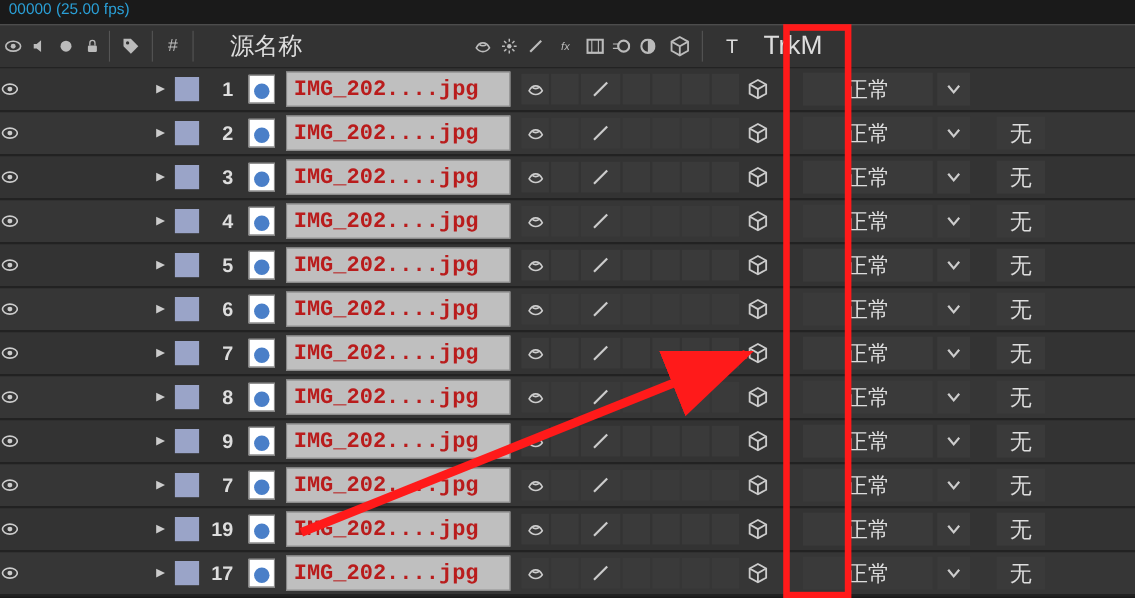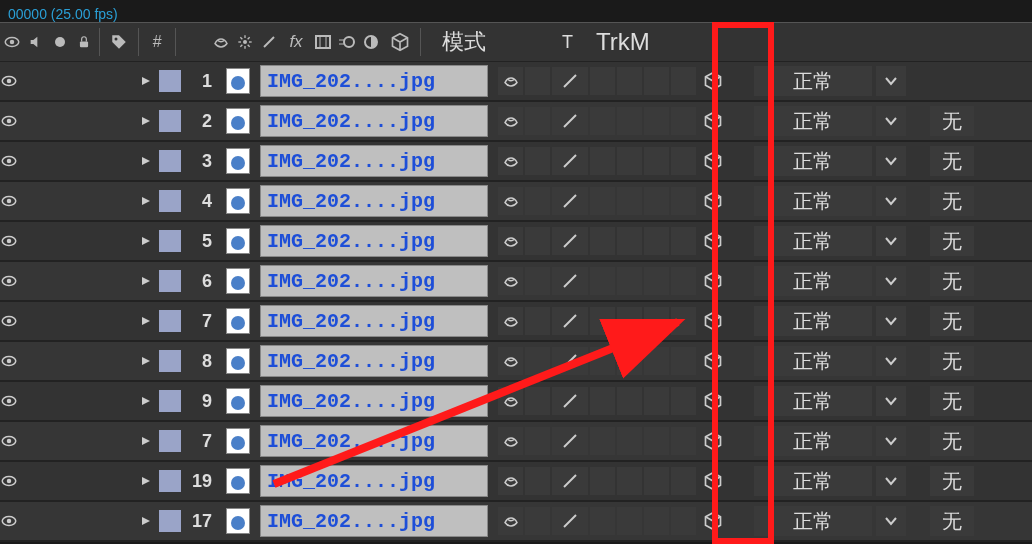--- a/index.html
+++ b/index.html
@@ -11,21 +11,21 @@
     width: 1032px;
     height: 544px;
     overflow: hidden;
     position: relative;
   }
   .topbar {
     height: 22px;
     background: #1a1a1a;
     padding-left: 8px;
     display: flex;
-    align-items: flex-end;
+    align-items: flex-start;
     color: #2a9fd6;
     font-size: 14px;
   }
   .header-row {
     height: 40px;
     background: #333;
     display: flex;
     align-items: center;
     border-top: 1px solid #555;
     border-bottom: 1px solid #222;
@@ -58,21 +58,21 @@
   .col-thumb .thumb {
     width:24px; height:26px; background:#fff; border:1px solid #888;
     display:flex; align-items:flex-end; justify-content:center;
     position:relative;
   }
   .col-thumb .thumb::after{
     content:""; width:14px; height:14px; background:#4a7fc8; border-radius:50%;
     position:absolute; bottom:3px;
   }
   .col-name {
-    width: 228px; height:32px; background:#bfbfbf; color:#1d4ed8;
+    width: 204px; height:32px; background:#bfbfbf; color:#b91c1c;
     font-family: "Courier New", monospace; font-weight:bold; font-size:20px;
     display:flex; align-items:center; padding-left:6px;
     border:1px solid #888;
   }
   .gap8 { width:8px; }
   .switch-bar { width:200px; display:flex; align-items:center; gap:2px; padding-left:2px;}
   .sw {
     width:28px; height:28px; background:#3a3a3a;
     display:flex; align-items:center; justify-content:center;
     color:#ddd;
@@ -145,20 +145,21 @@
   <div class="icon-slot" style="width:32px">
     <svg width="18" height="18" viewBox="0 0 24 24">
         <path d="M3 3h9l9 9-9 9-9-9V3z" fill="#bbb"></path>
         <circle cx="8" cy="8" r="2" fill="#333"></circle>
       </svg>
   </div>
   <div class="sep"></div>
   <div class="icon-slot" style="width:30px;font-style:italic;color:#bbb;font-size:16px">#</div>
   <div class="sep"></div>
   <div style="width:30px"></div>
+  <div class="hdr-label" style="width:218px">源名称</div>
 
   <div class="icon-slot">
     <svg width="18" height="18" viewBox="0 0 24 24">
         <path d="M4 14c4-8 12-8 16 0-4 6-12 6-16 0z" fill="none" stroke="#bbb" stroke-width="2"></path>
         <path d="M8 10c2 2 6 2 8 0" fill="none" stroke="#bbb" stroke-width="2"></path>
       </svg>
   </div>
   <div class="icon-slot">
     <svg width="16" height="16" viewBox="0 0 24 24">
         <circle cx="12" cy="12" r="3" fill="#bbb"></circle>
@@ -172,21 +173,21 @@
           <line x1="5" y1="19" x2="8" y2="16"></line>
           <line x1="16" y1="8" x2="19" y2="5"></line>
         </g>
       </svg>
   </div>
   <div class="icon-slot">
     <svg width="16" height="16">
         <line x1="3" y1="13" x2="13" y2="3" stroke="#bbb" stroke-width="2"></line>
       </svg>
   </div>
-  <div class="icon-slot" style="width:30px;color:#bbb;font-style:italic;font-size:17px">fx</div>
+  <div class="icon-slot" style="width:30px;color:#bbb;font-style:italic;font-size:10px">fx</div>
   <div class="icon-slot">
     <svg width="16" height="14">
         <rect x="1" y="1" width="14" height="12" fill="none" stroke="#bbb" stroke-width="2"></rect>
         <line x1="5" y1="1" x2="5" y2="13" stroke="#bbb"></line>
         <line x1="11" y1="1" x2="11" y2="13" stroke="#bbb"></line>
       </svg>
   </div>
   <div class="icon-slot">
     <svg width="16" height="16">
         <circle cx="10" cy="8" r="5" fill="none" stroke="#bbb" stroke-width="2"></circle>
@@ -201,21 +202,20 @@
       </svg>
   </div>
   <div class="icon-slot" style="width:34px">
     <svg width="20" height="20" viewBox="0 0 24 24">
         <path d="M12 2l9 5v10l-9 5-9-5V7l9-5z" fill="none" stroke="#bbb" stroke-width="2"></path>
         <path d="M3 7l9 5 9-5M12 12v10" fill="none" stroke="#bbb" stroke-width="2"></path>
       </svg>
   </div>
   <div class="sep"></div>
   <div style="width:18px"></div>
-  <div class="hdr-label" style="width:120px">模式</div>
   <div class="hdr-label" style="width:34px;font-size:18px">T</div>
   <div class="hdr-label" style="font-size:24px">TrkM</div>
 </div>
 
 <div id="layers">
     <div class="layer-row">
       <div class="col-av">
         <div class="eye">
           <svg width="18" height="18" viewBox="0 0 24 24">
             <ellipse cx="12" cy="12" rx="9" ry="6" fill="none" stroke="#ccc" stroke-width="2"></ellipse>

